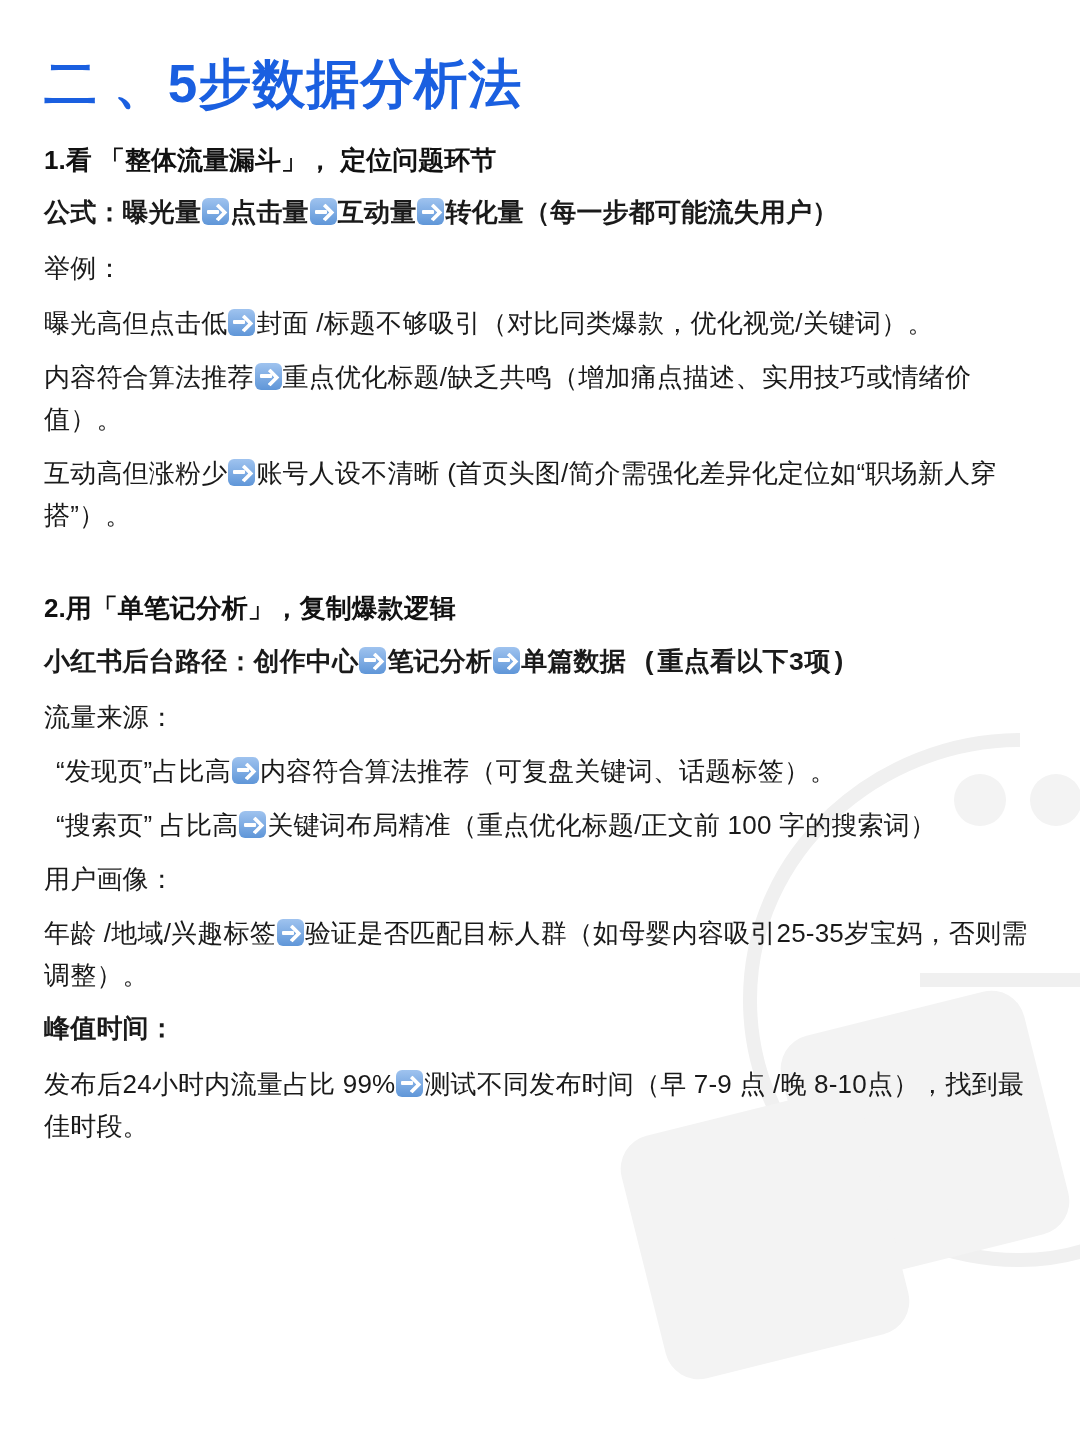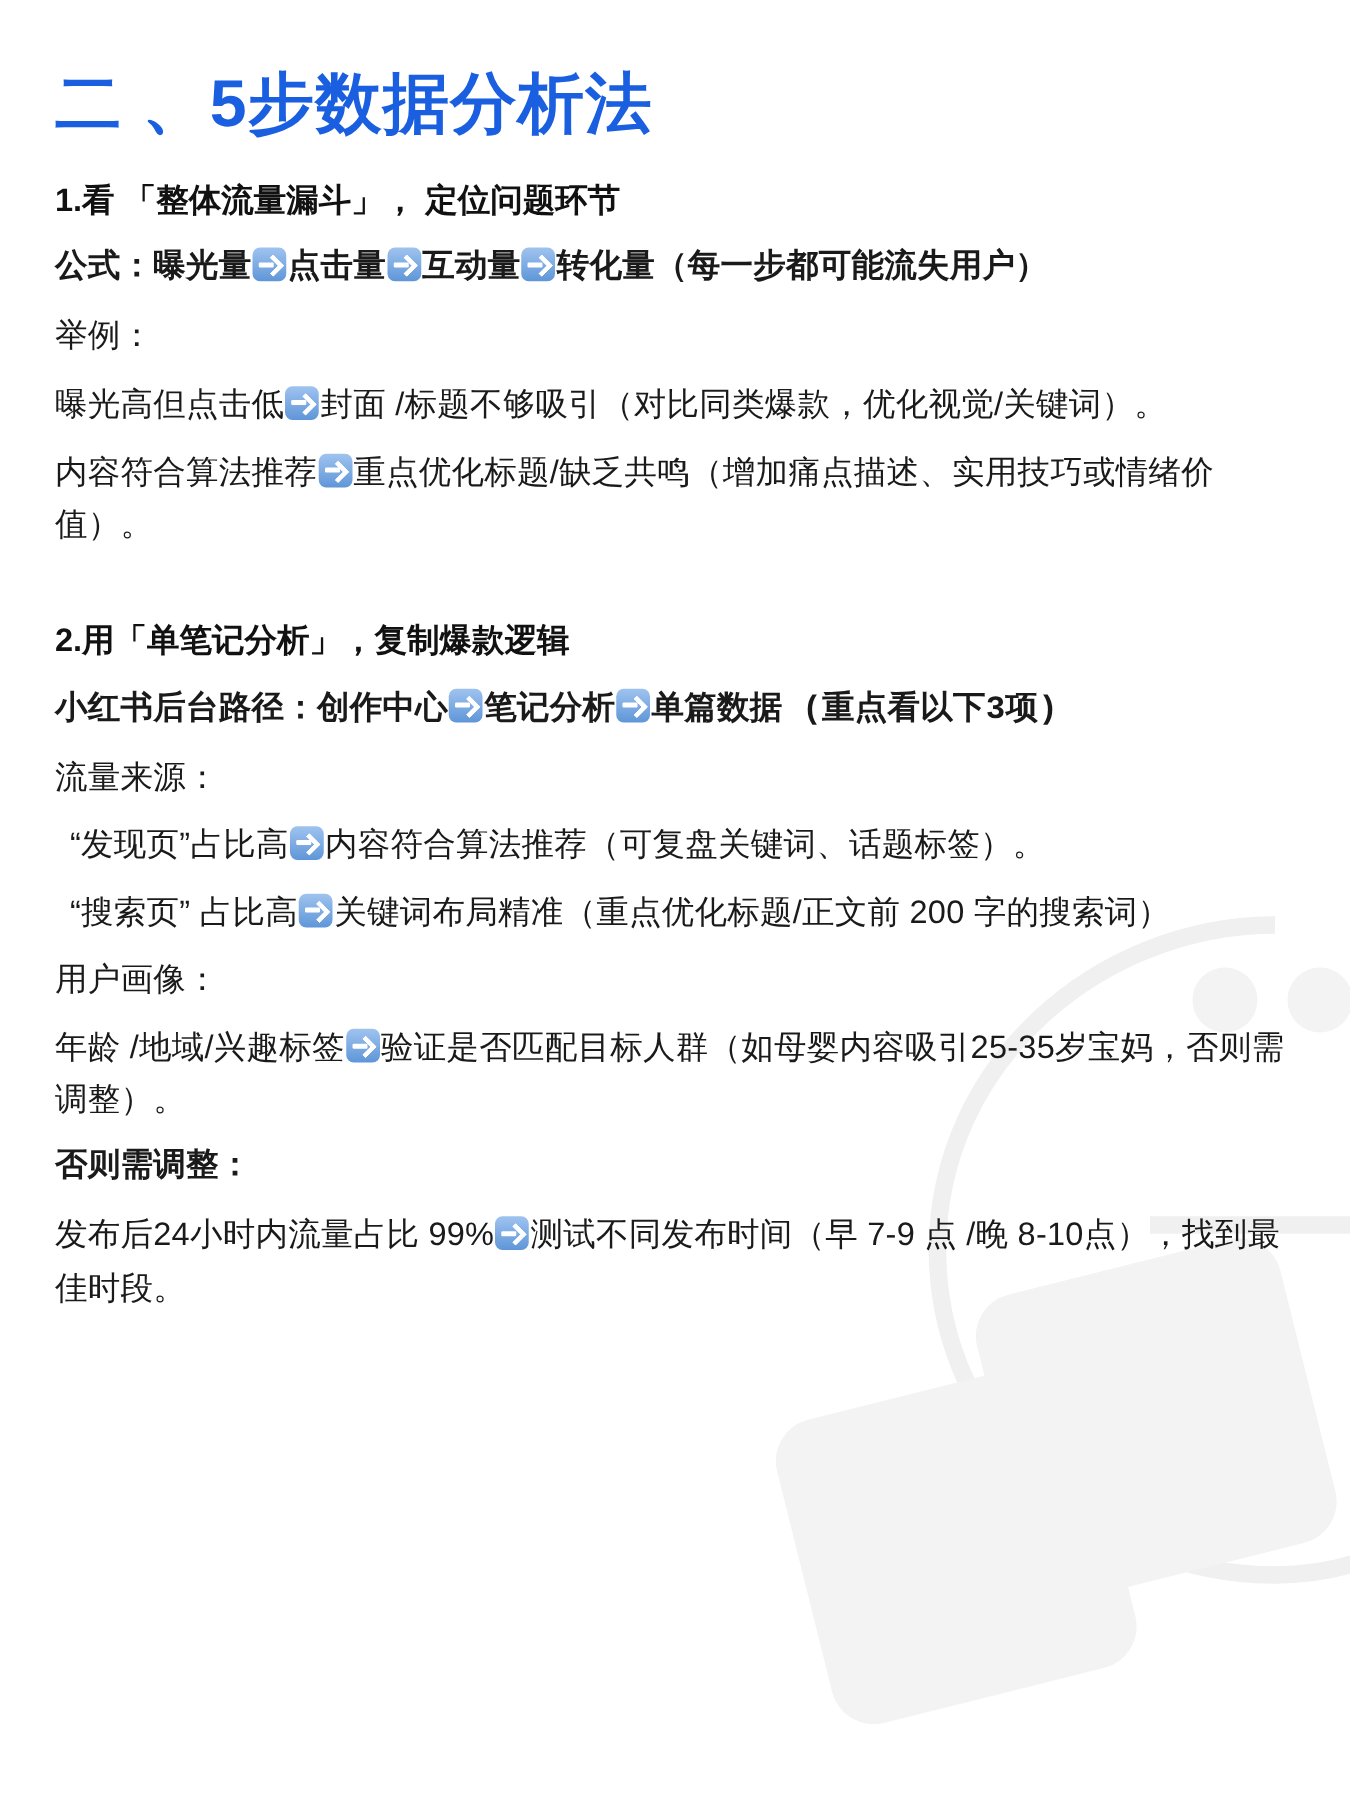--- a/index.html
+++ b/index.html
@@ -134,53 +134,56 @@
     </p>
 
     <p class="para">
       <span>曝光高但点击低</span><span class="arrow"></span><span>封面 /标题不够吸引（对比同类爆款，优化视觉/关键词）。</span>
     </p>
 
     <p class="para">
       <span>内容符合算法推荐</span><span class="arrow"></span><span>重点优化标题/缺乏共鸣（增加痛点描述、实用技巧或情绪价值）。</span>
     </p>
 
+    <p class="para">
+      <span>互动高但涨粉少</span><span class="arrow"></span><span>账号人设不清晰 (首页头图/简介需强化差异化定位如“职场新人穿搭”）。</span>
+    </p>
   </div>
 
   <div class="spacer-lg"></div>
 
   <div>
     <div class="section-heading">2.用「单笔记分析」，复制爆款逻辑</div>
 
     <p class="para bold">
       <span>小红书后台路径：创作中心</span><span class="arrow"></span><span>笔记分析</span><span class="arrow"></span><span>单篇数据 (重点看以下3项)</span>
     </p>
 
     <p class="para">
       <span>流量来源：</span>
     </p>
 
     <p class="para indent">
       <span>“发现页”占比高</span><span class="arrow"></span><span>内容符合算法推荐（可复盘关键词、话题标签）。</span>
     </p>
 
     <p class="para indent">
-      <span>“搜索页” 占比高</span><span class="arrow"></span><span>关键词布局精准（重点优化标题/正文前 200 字的搜索词）</span>
+      <span>“搜索页” 占比高</span><span class="arrow"></span><span>关键词布局精准（重点优化标题/正文前 100 字的搜索词）</span>
     </p>
 
     <p class="para">
       <span>用户画像：</span>
     </p>
 
     <p class="para">
       <span>年龄 /地域/兴趣标签</span><span class="arrow"></span><span>验证是否匹配目标人群（如母婴内容吸引25-35岁宝妈，否则需调整）。</span>
     </p>
 
     <p class="para bold">
-      <span>否则需调整：</span>
+      <span>峰值时间：</span>
     </p>
 
     <p class="para">
       <span>发布后24小时内流量占比 99%</span><span class="arrow"></span><span>测试不同发布时间（早 7-9 点 /晚 8-10点），找到最佳时段。</span>
     </p>
   </div>
 
 </div>
 
 </body></html>

